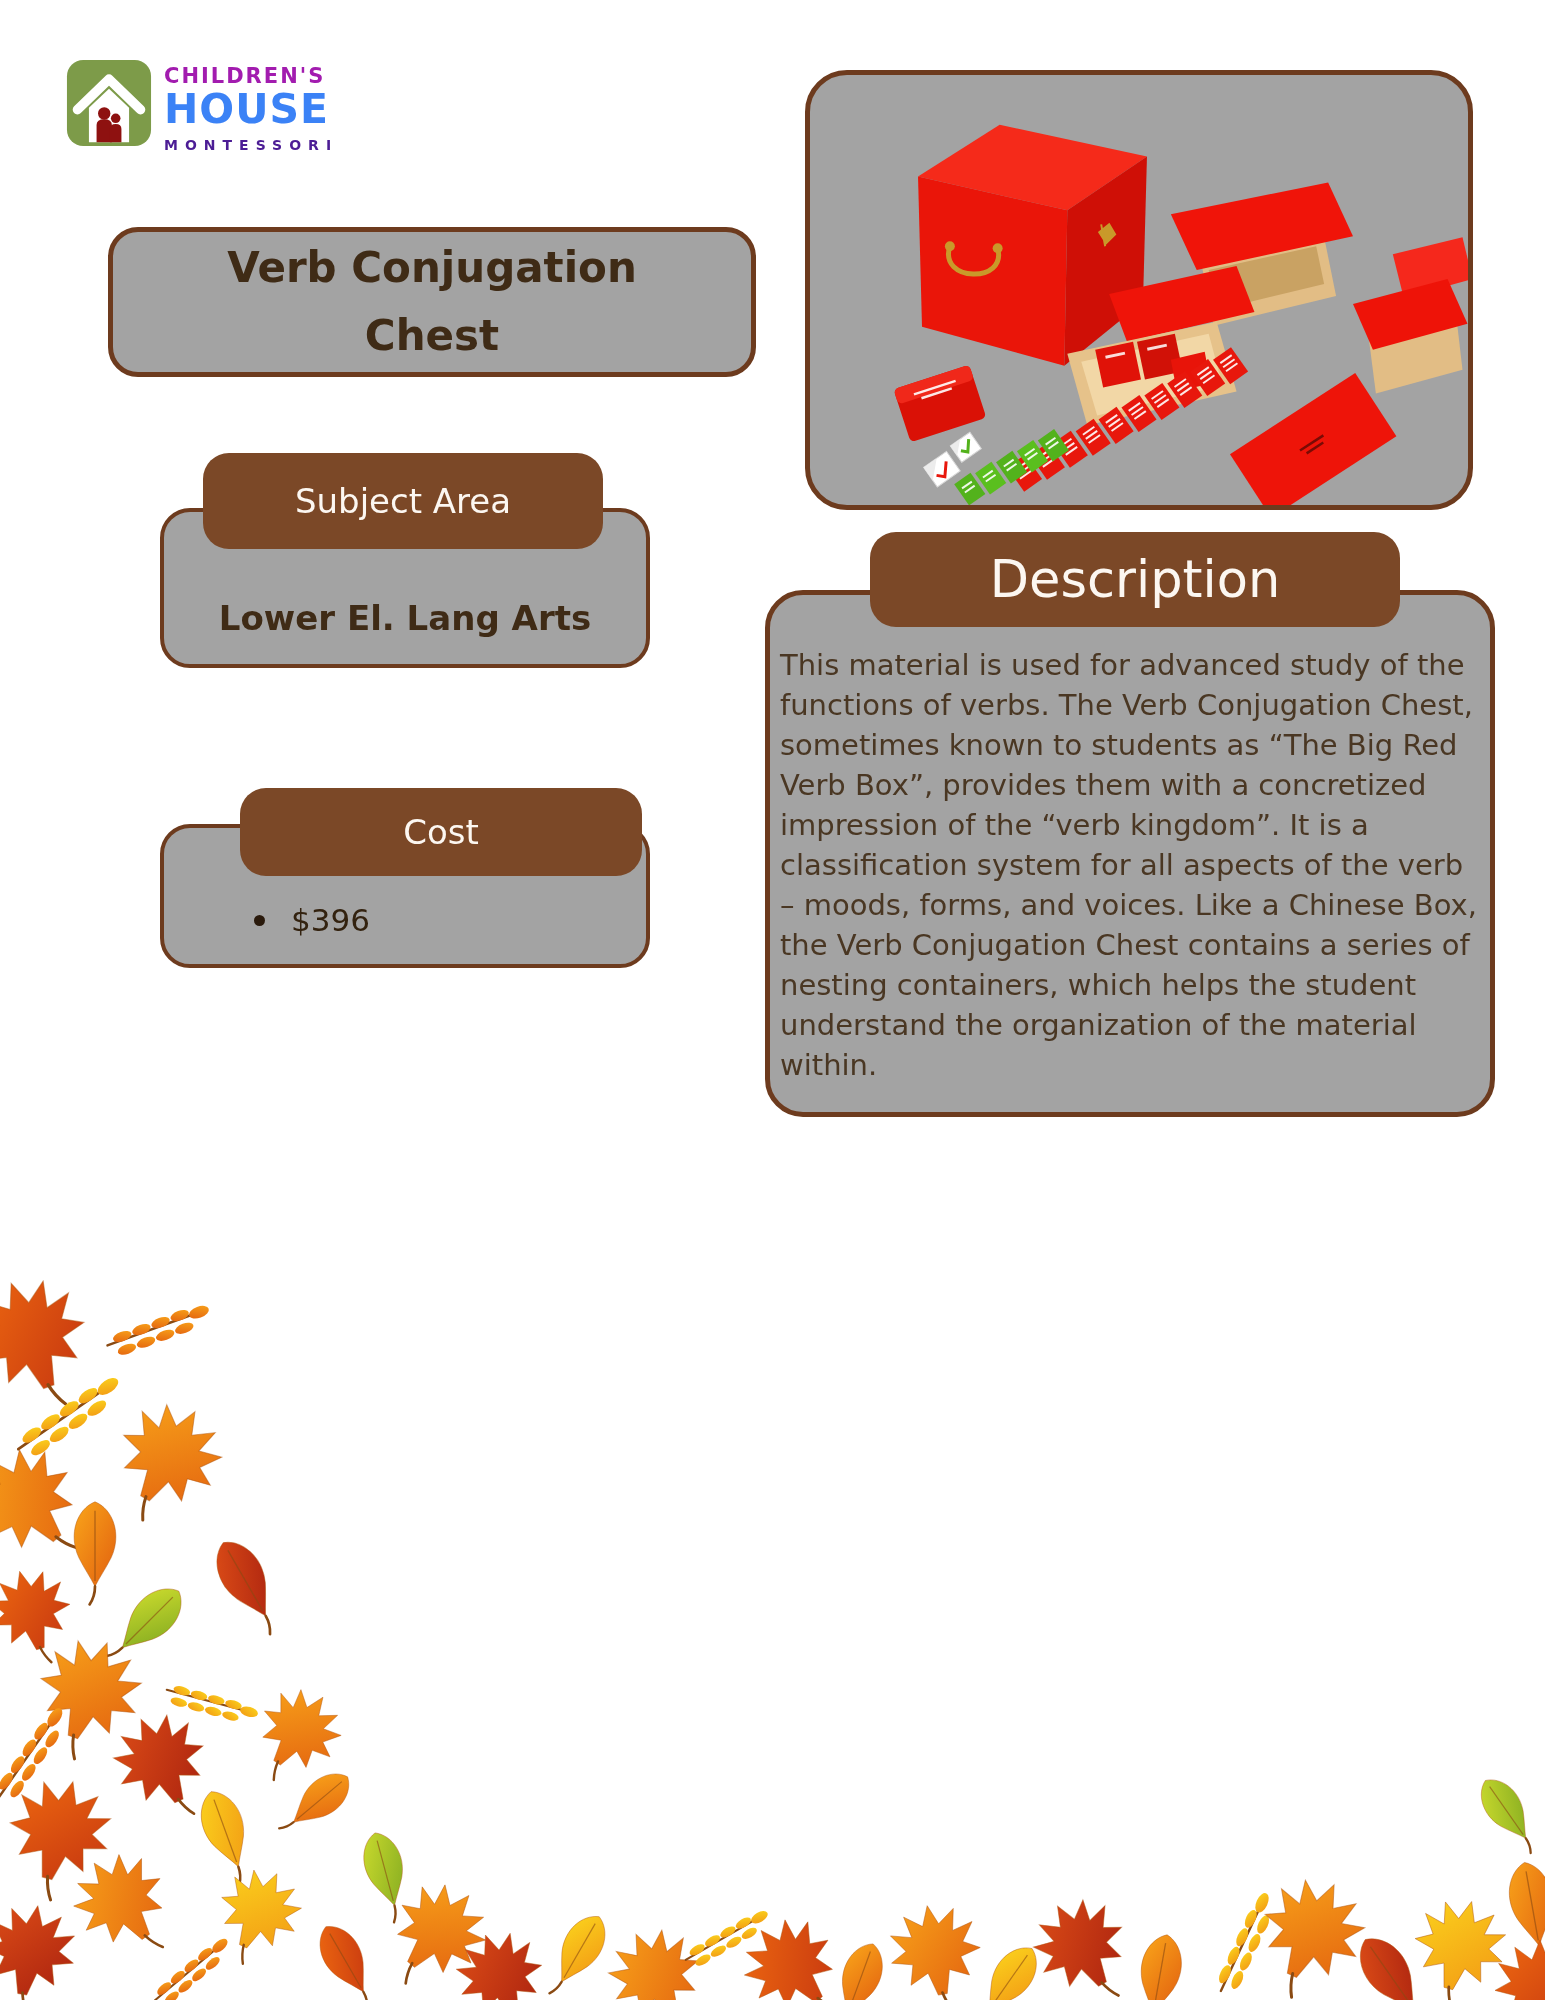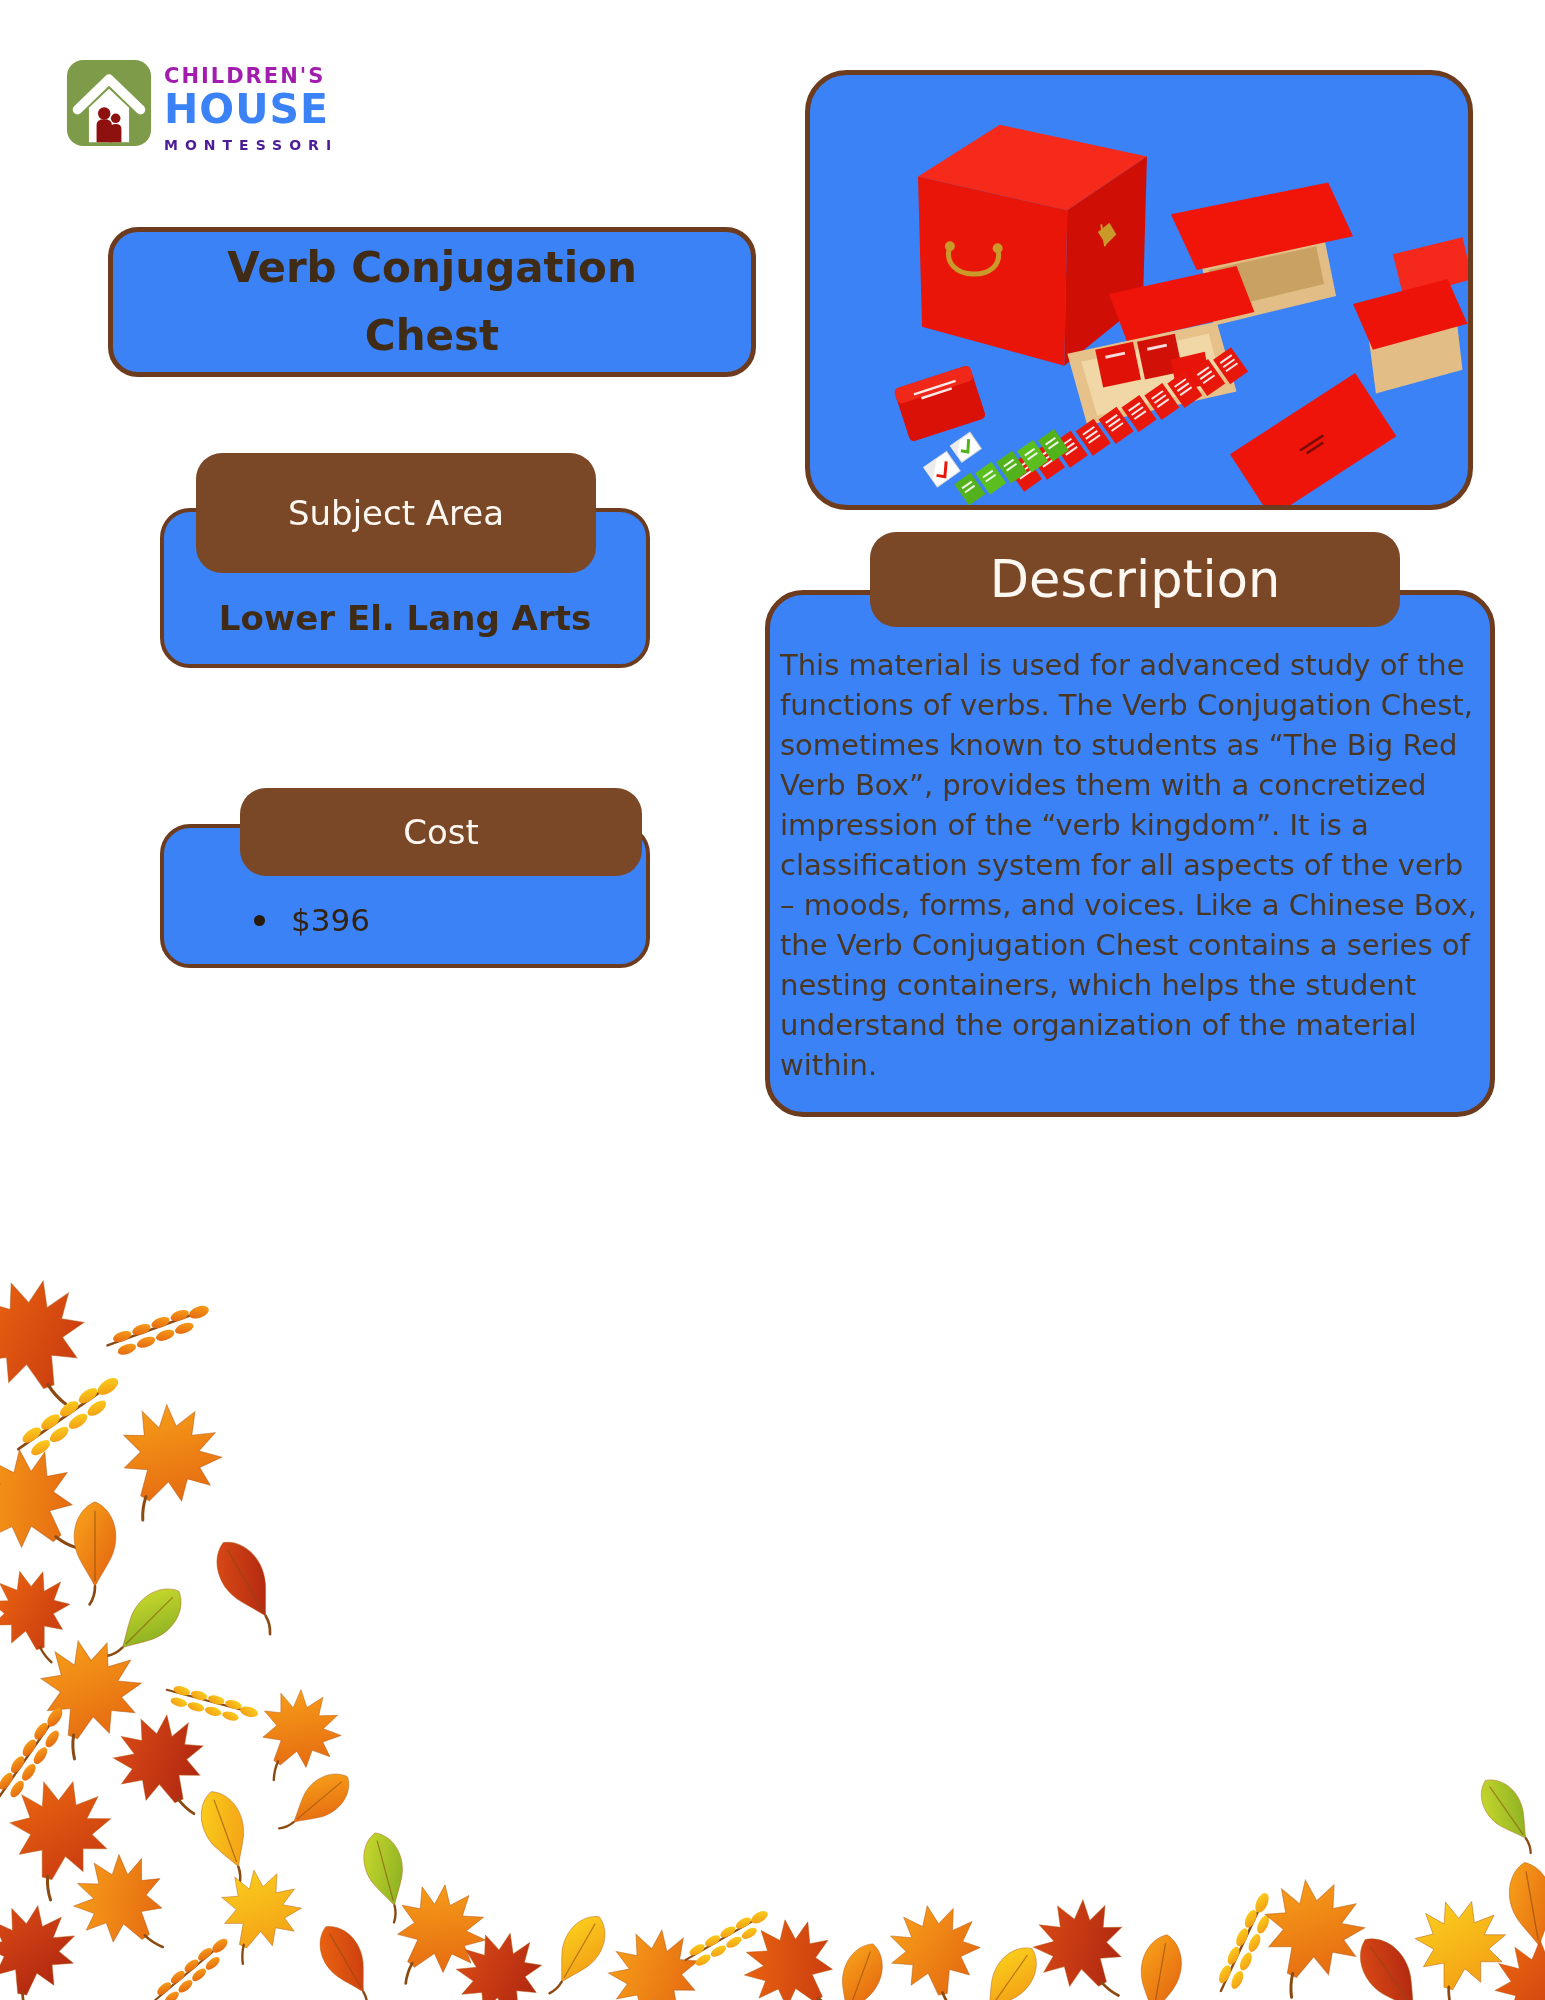--- a/index.html
+++ b/index.html
@@ -11,34 +11,34 @@
   }
   
   .logo { position:absolute; left:66px; top:58px; display:flex; align-items:flex-start; }
   .logo-mark { width:86px; height:90px; }
   .logo-text { margin-left:12px; padding-top:8px; line-height:1; }
   .logo-line1 { font-size:21px; font-weight:700; letter-spacing:2px; color:#a21caf; }
   .logo-line2 { font-size:41px; font-weight:700; letter-spacing:1px; color:#3b82f6; margin-top:2px; }
   .logo-line3 { font-size:14px; font-weight:600; letter-spacing:7px; color:#4c1d95; margin-top:8px; }
   
   .frame {
-    position:absolute; border:5px solid #6d3b1e; border-radius:30px; background:#3b82f6;
+    position:absolute; border:5px solid #6d3b1e; border-radius:30px; background:#a3a3a3;
   }
   .pill {
     position:absolute; background:#7b4827; border-radius:26px;
     display:flex; align-items:center; justify-content:center;
     color:#fcf7f1; z-index:3;
   }
   
   .title-box { left:108px; top:227px; width:648px; height:150px;
     display:flex; align-items:center; justify-content:center; }
   .title-text { font-size:42px; font-weight:700; color:#3f2b16; text-align:center;
     max-width:460px; line-height:68px; }
   
-  .subject-pill { left:196px; top:453px; width:400px; height:120px; font-size:34px; font-weight:400;align-items:center; }
+  .subject-pill { left:203px; top:453px; width:400px; height:96px; font-size:34px; font-weight:400;align-items:center; }
   .subject-box { left:160px; top:508px; width:490px; height:160px; border-width:4px;
     display:flex; align-items:flex-end; justify-content:center; padding-bottom:26px; }
   .subject-value { font-size:34px; font-weight:700; color:#3f2b16; text-align:center; }
   
   .cost-pill { left:200px; top:788px; width:402px; height:88px; font-size:34px; font-weight:400;margin-left:40px; }
   .cost-box { left:160px; top:824px; width:490px; height:144px; border-width:4px; }
   .cost-item { position:absolute; left:90px; top:74px; display:flex; align-items:center; }
   .cost-bullet { width:11px; height:11px; border-radius:50%; background:#2a1a0c; margin-right:26px; }
   .cost-value { font-size:31px; font-weight:400; color:#33220f; }
   

